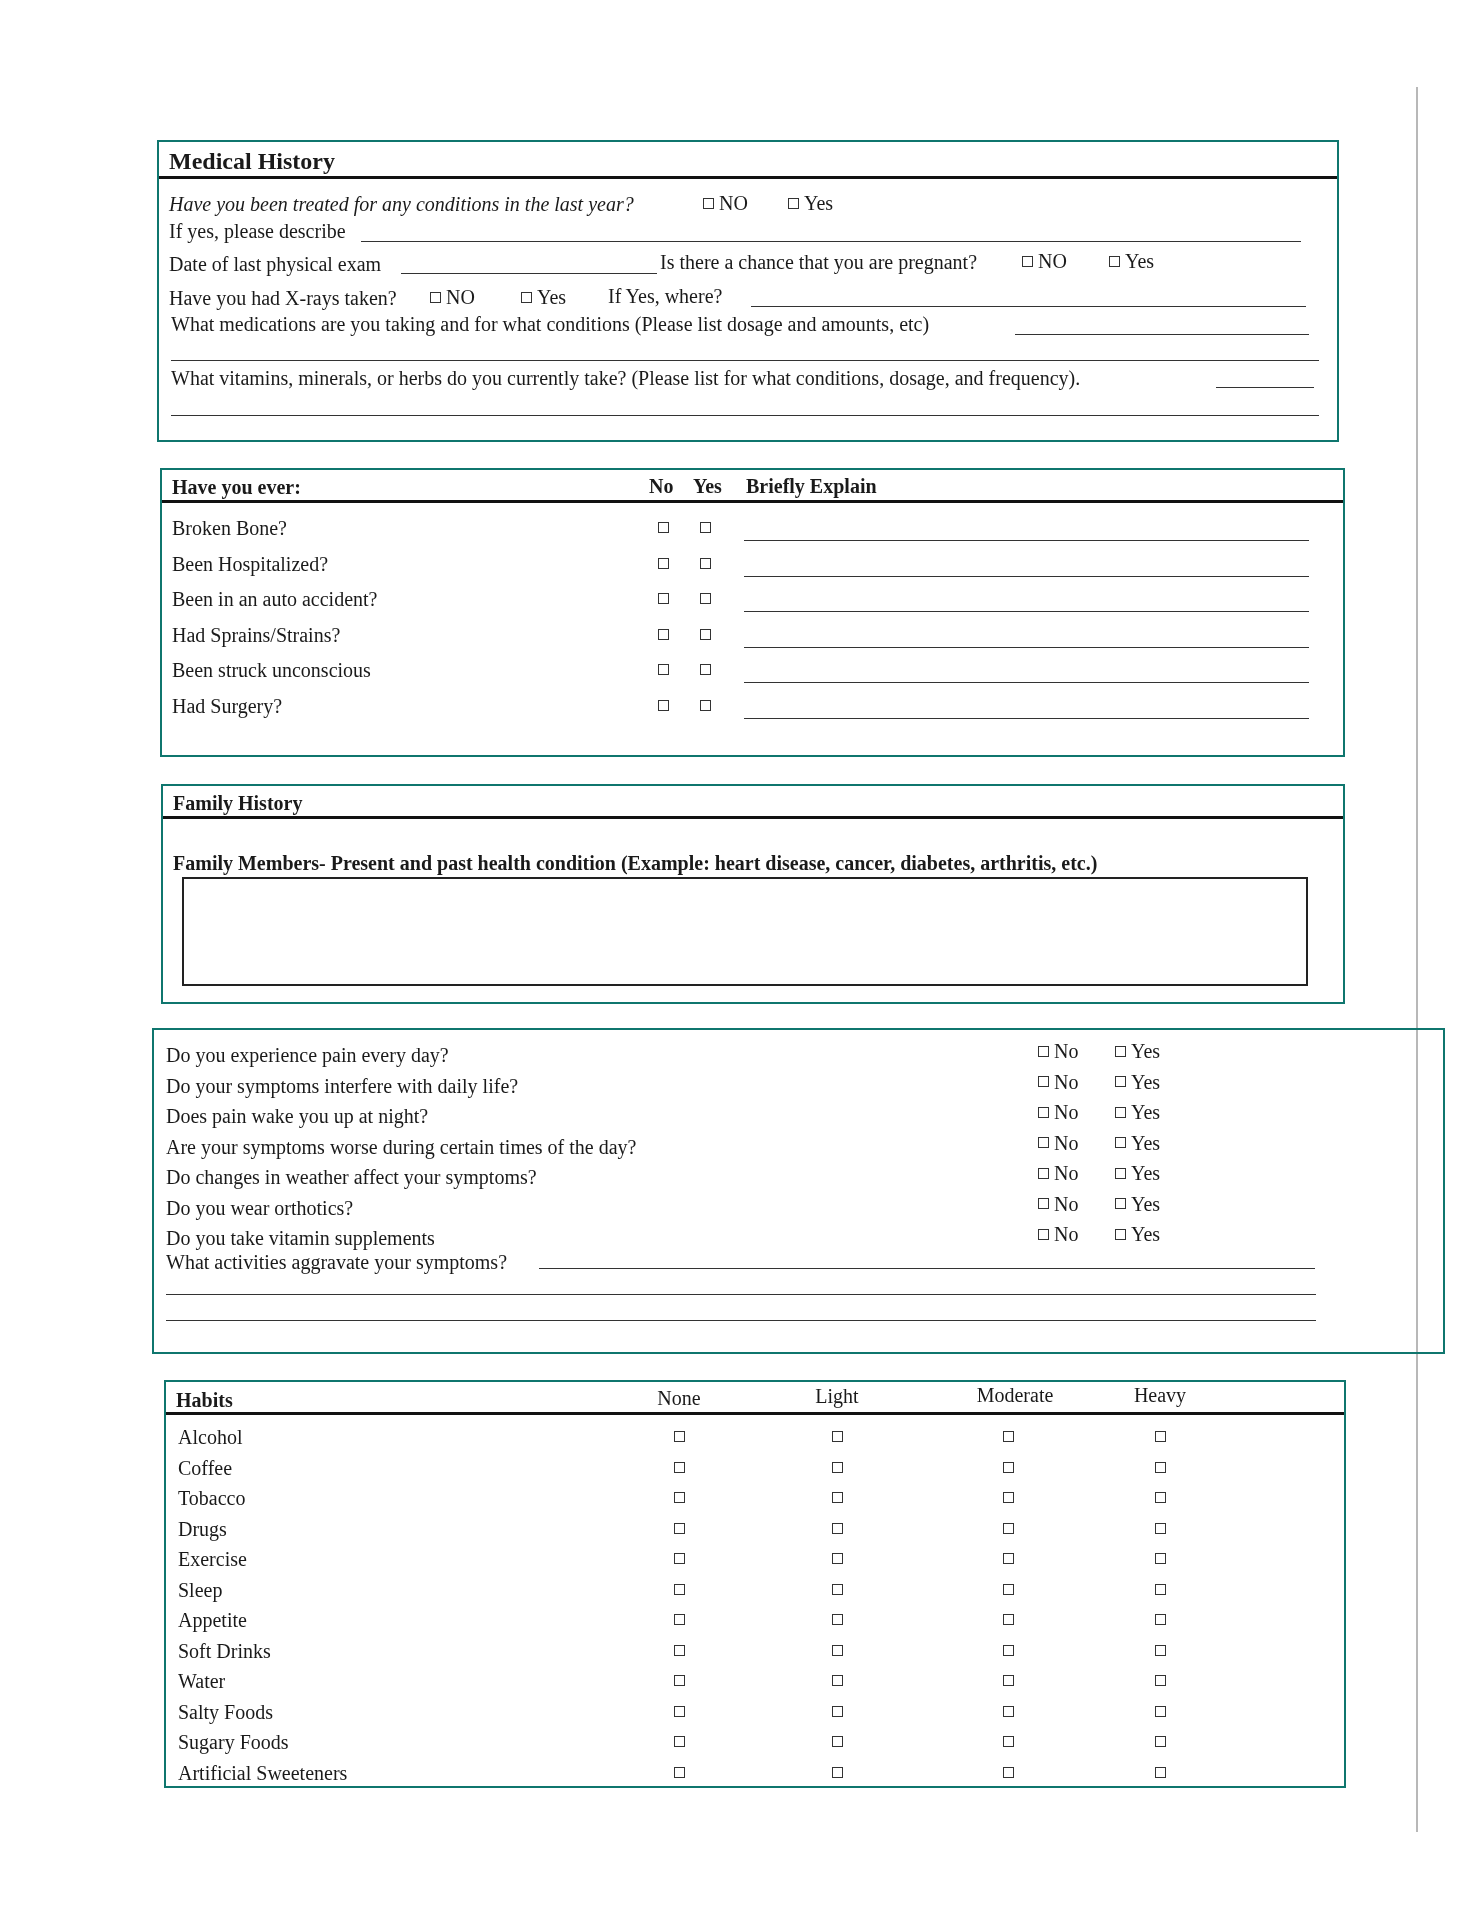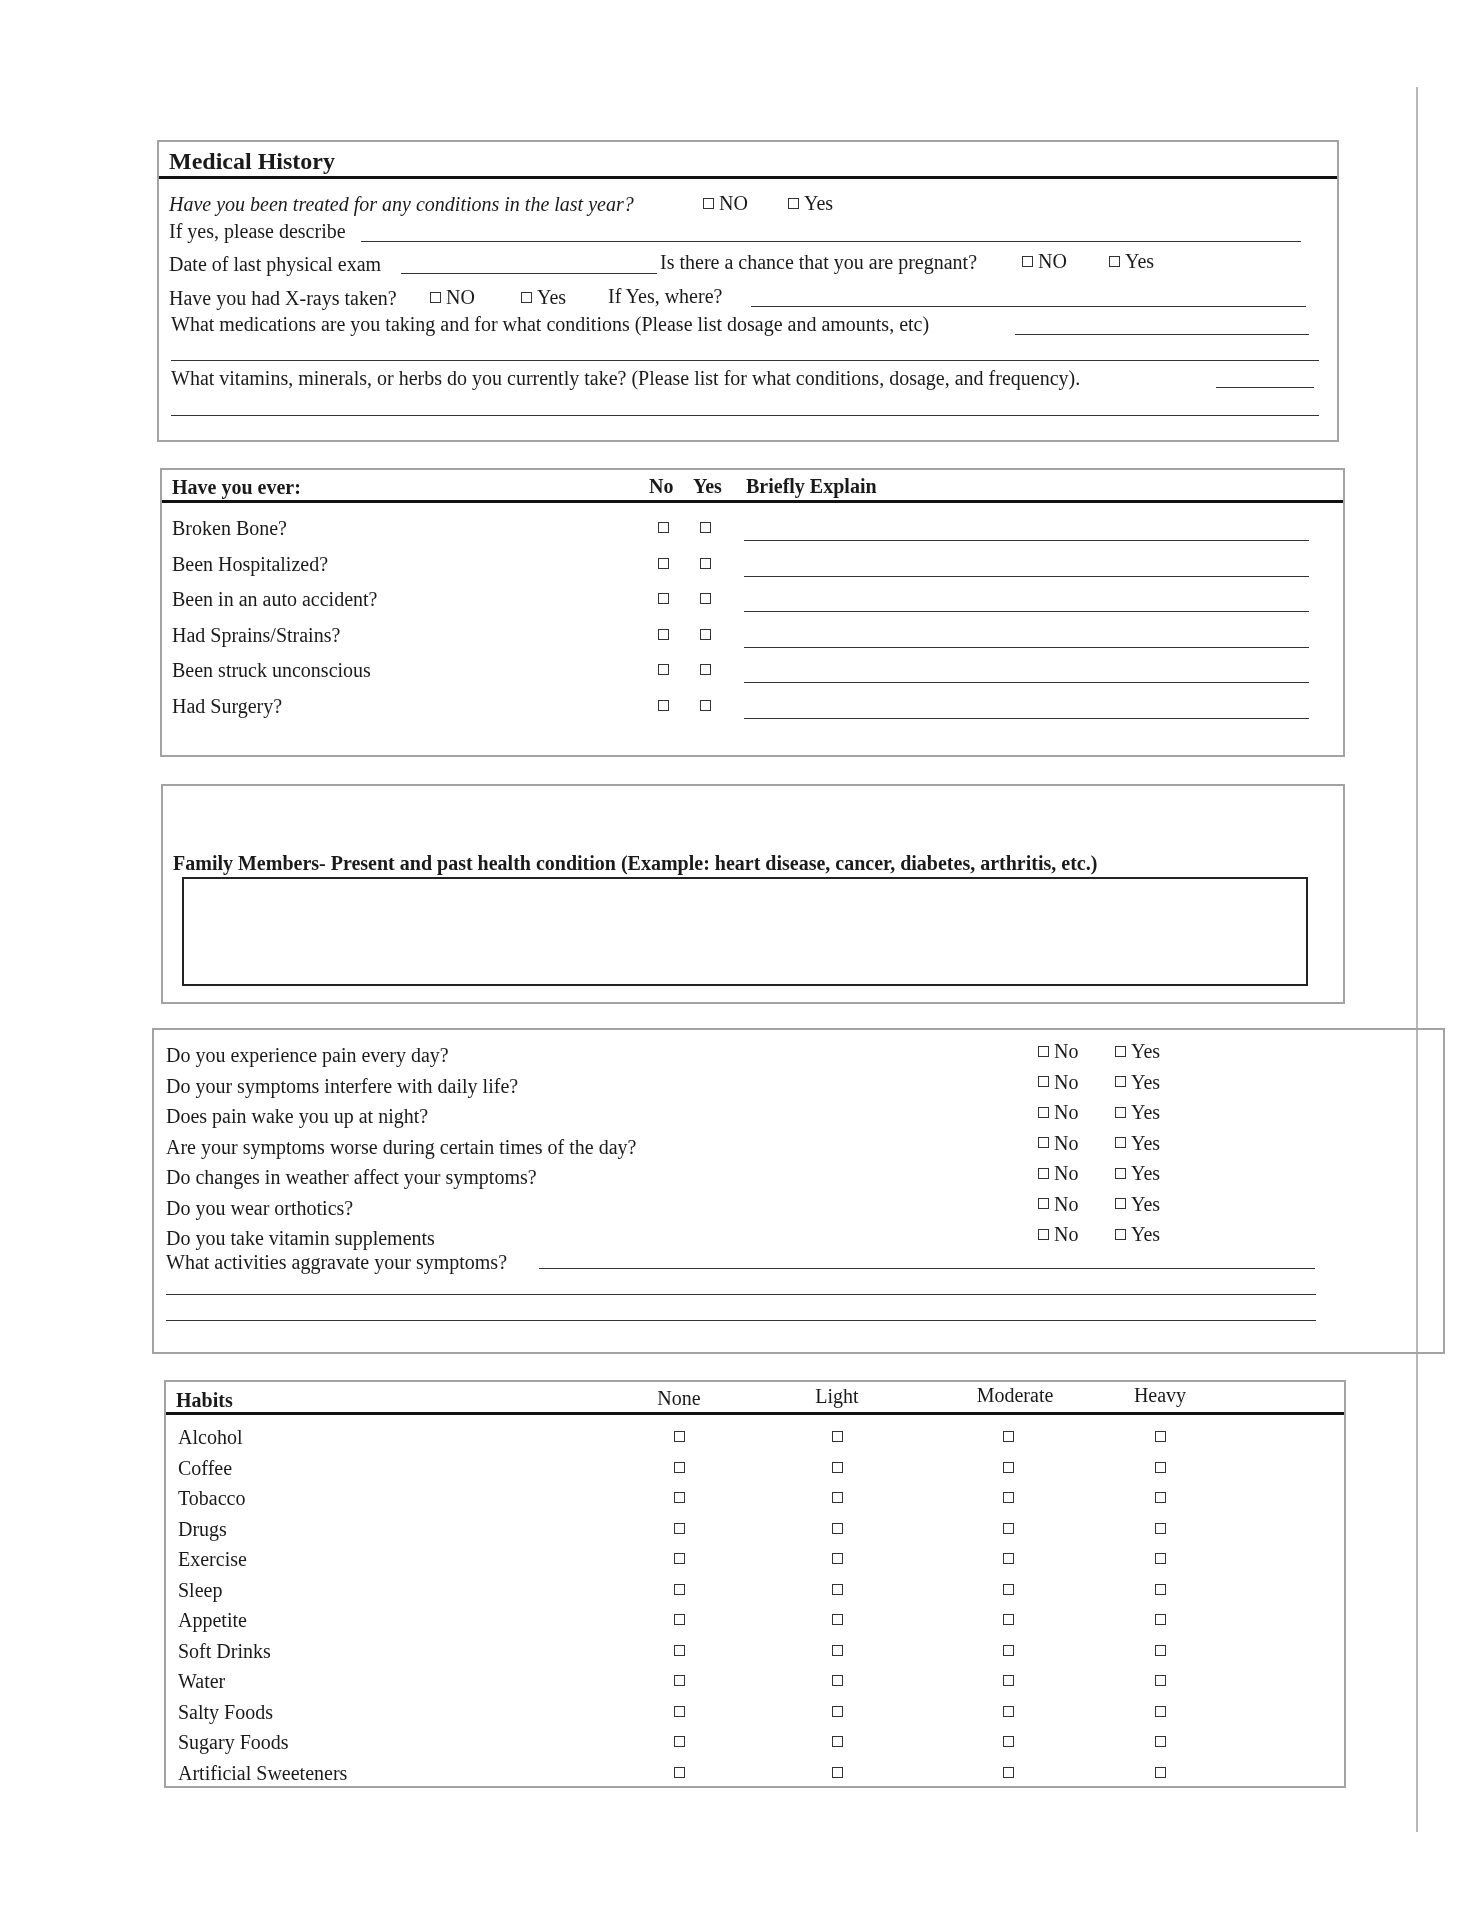--- a/index.html
+++ b/index.html
@@ -1,21 +1,21 @@
 <!DOCTYPE html>
 <html><head>
 <meta charset="utf-8">
 <style>
   html, body { margin: 0; padding: 0; background: #ffffff; }
   body {
     width: 1484px; height: 1920px; position: relative; overflow: hidden;
     font-family: "Liberation Serif", "DejaVu Serif", serif; color: #1a1a1a;
   }
   .page-edge { position: absolute; left: 1416px; top: 87px; width: 2px; height: 1745px; background: #b8b8b8; }
-  .box { position: absolute; border: 2px solid #a3a3a3; box-sizing: border-box; }
+  .box { position: absolute; border: 2px solid #0f766e; box-sizing: border-box; }
   .box-header { position: absolute; left: 0; right: 0; top: 0; border-bottom: 3px solid #111; box-sizing: border-box; }
   .box-title { position: absolute; font-weight: bold; white-space: nowrap; }
   .t { position: absolute; white-space: nowrap; font-size: 20px; line-height: 24px; }
   .b { font-weight: bold; }
   .line { position: absolute; height: 0; border-top: 1.5px solid #333; }
   .cb { position: absolute; width: 11px; height: 11px; border: 1.5px solid #333; box-sizing: border-box; background: #fff; cursor: pointer; }
   .opt { position: absolute; white-space: nowrap; font-size: 20px; line-height: 24px; display: flex; align-items: center; cursor: pointer; }
   .opt .cb { position: static; margin-right: 5px; }
   .inner-box { position: absolute; border: 2px solid #222; box-sizing: border-box; }
   .colh { position: absolute; font-weight: normal; font-size: 20px; line-height: 24px; white-space: nowrap; transform: translateX(-50%); }
@@ -105,20 +105,23 @@
       <span class="cb" style="left:538px; top:194px;"></span>
       <div class="line" style="left:582px; width:565px; top:212px;"></div>
       <span class="t" style="left:10px; top:223.5px;">Had Surgery?</span>
       <span class="cb" style="left:496px; top:229.5px;"></span>
       <span class="cb" style="left:538px; top:229.5px;"></span>
       <div class="line" style="left:582px; width:565px; top:247.5px;"></div>
     </div>
 </div>
 
 <div class="box" style="left:161px; top:784px; width:1184px; height:220px;">
+  <div class="box-header" style="height:33px;">
+    <span class="box-title" style="left:10px; top:5px; font-size:20px; line-height:24px;">Family History</span>
+  </div>
   <span class="t b" style="left:10px; top:65px;">Family Members- Present and past health condition (Example: heart disease, cancer, diabetes, arthritis, etc.)</span>
   <div class="inner-box" style="left:19px; top:91px; width:1126px; height:109px;"></div>
 </div>
 
 <div class="box" style="left:152px; top:1028px; width:1293px; height:326px;">
   <div id="sym-rows">
       <span class="t" style="left:12px; top:13px;">Do you experience pain every day?</span>
       <label class="opt" style="left:884px; top:9px;">
         <span class="cb"></span>
         <span>No</span>

